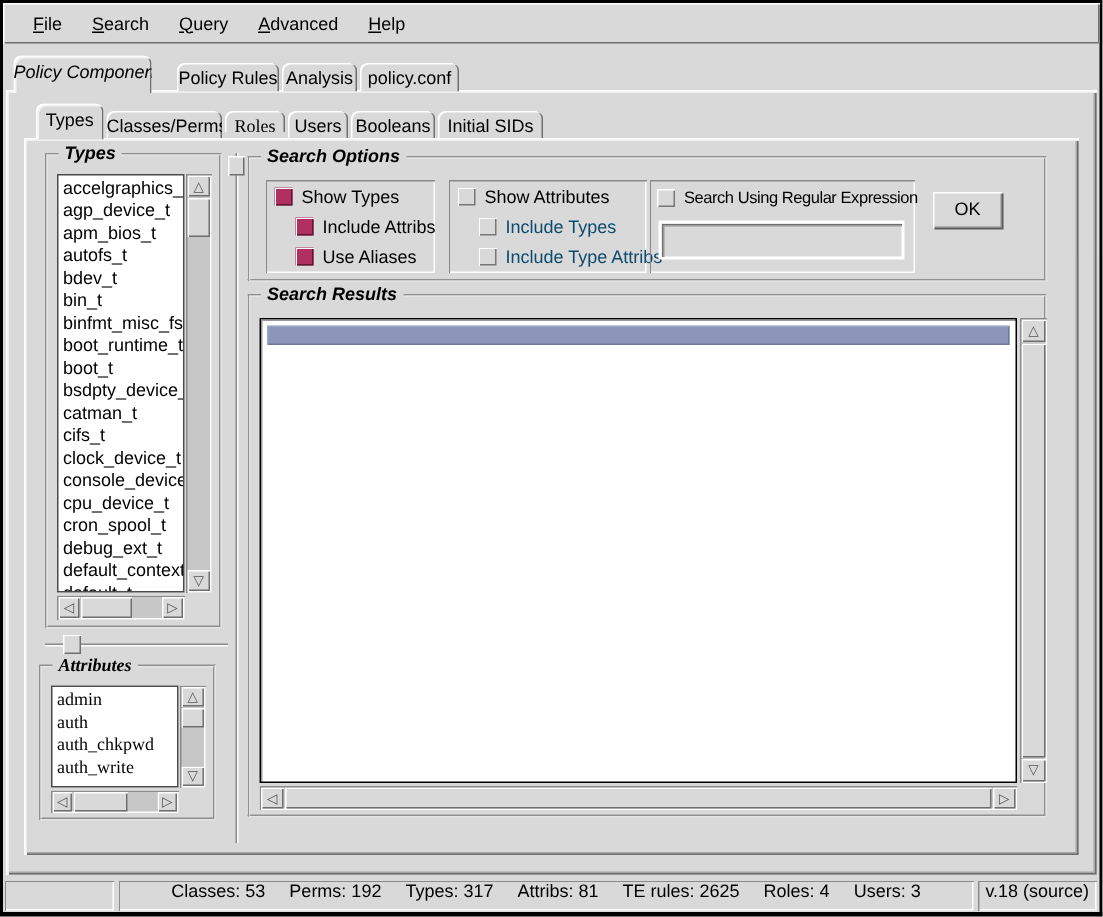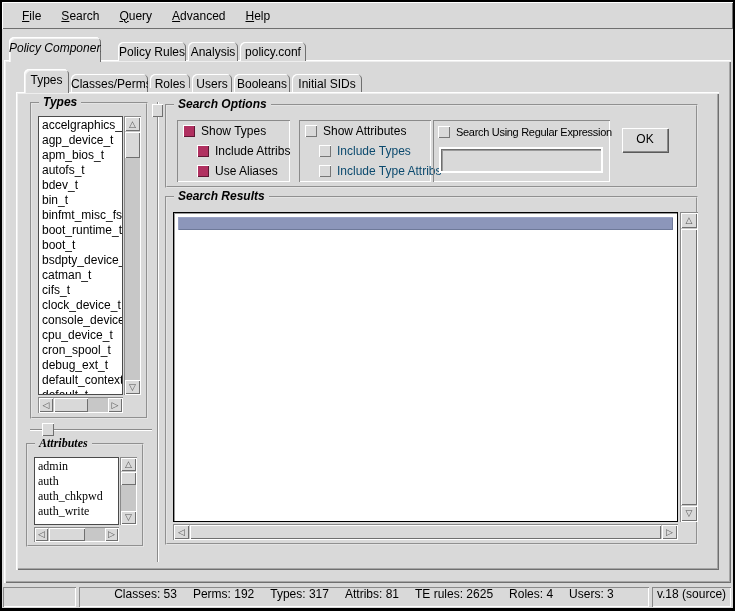--- a/index.html
+++ b/index.html
@@ -83,21 +83,21 @@
 
   <div class="nb-box raised2" style="left:4px;top:60px;width:727px;height:523px;"></div>
   <div class="tab sel" style="left:9px;top:37px;width:92px;height:25px;font-style:italic;">Policy Components</div>
   <div class="tab unsel" style="left:118px;top:42px;width:68px;height:19px;">Policy Rules</div>
   <div class="tab unsel" style="left:188px;top:42px;width:50px;height:19px;">Analysis</div>
   <div class="tab unsel" style="left:240px;top:42px;width:66px;height:19px;">policy.conf</div>
 
   <div class="nb-box raised2" style="left:16px;top:92px;width:703px;height:478px;"></div>
   <div class="tab sel" style="left:24px;top:69px;width:45px;height:24px;">Types</div>
   <div class="tab unsel" style="left:71px;top:74px;width:77px;height:18px;">Classes/Perms</div>
-  <div class="tab unsel" style="left:150px;top:74px;width:40px;height:14px;">Roles</div>
+  <div class="tab unsel" style="left:150px;top:74px;width:40px;height:14px;font-family:Liberation Serif, serif;">Roles</div>
   <div class="tab unsel" style="left:192px;top:74px;width:40px;height:18px;">Users</div>
   <div class="tab unsel" style="left:234px;top:74px;width:56px;height:18px;">Booleans</div>
   <div class="tab unsel" style="left:292px;top:74px;width:70px;height:18px;">Initial SIDs</div>
 
   <div class="labelframe" style="left:30px;top:102px;width:118px;height:317px;">
     <span class="lf-label">Types</span>
     <div class="listbox" style="left:6px;top:12px;width:85px;height:279px;">
         <div class="list-item">accelgraphics_e</div>
         <div class="list-item">agp_device_t</div>
         <div class="list-item">apm_bios_t</div>

